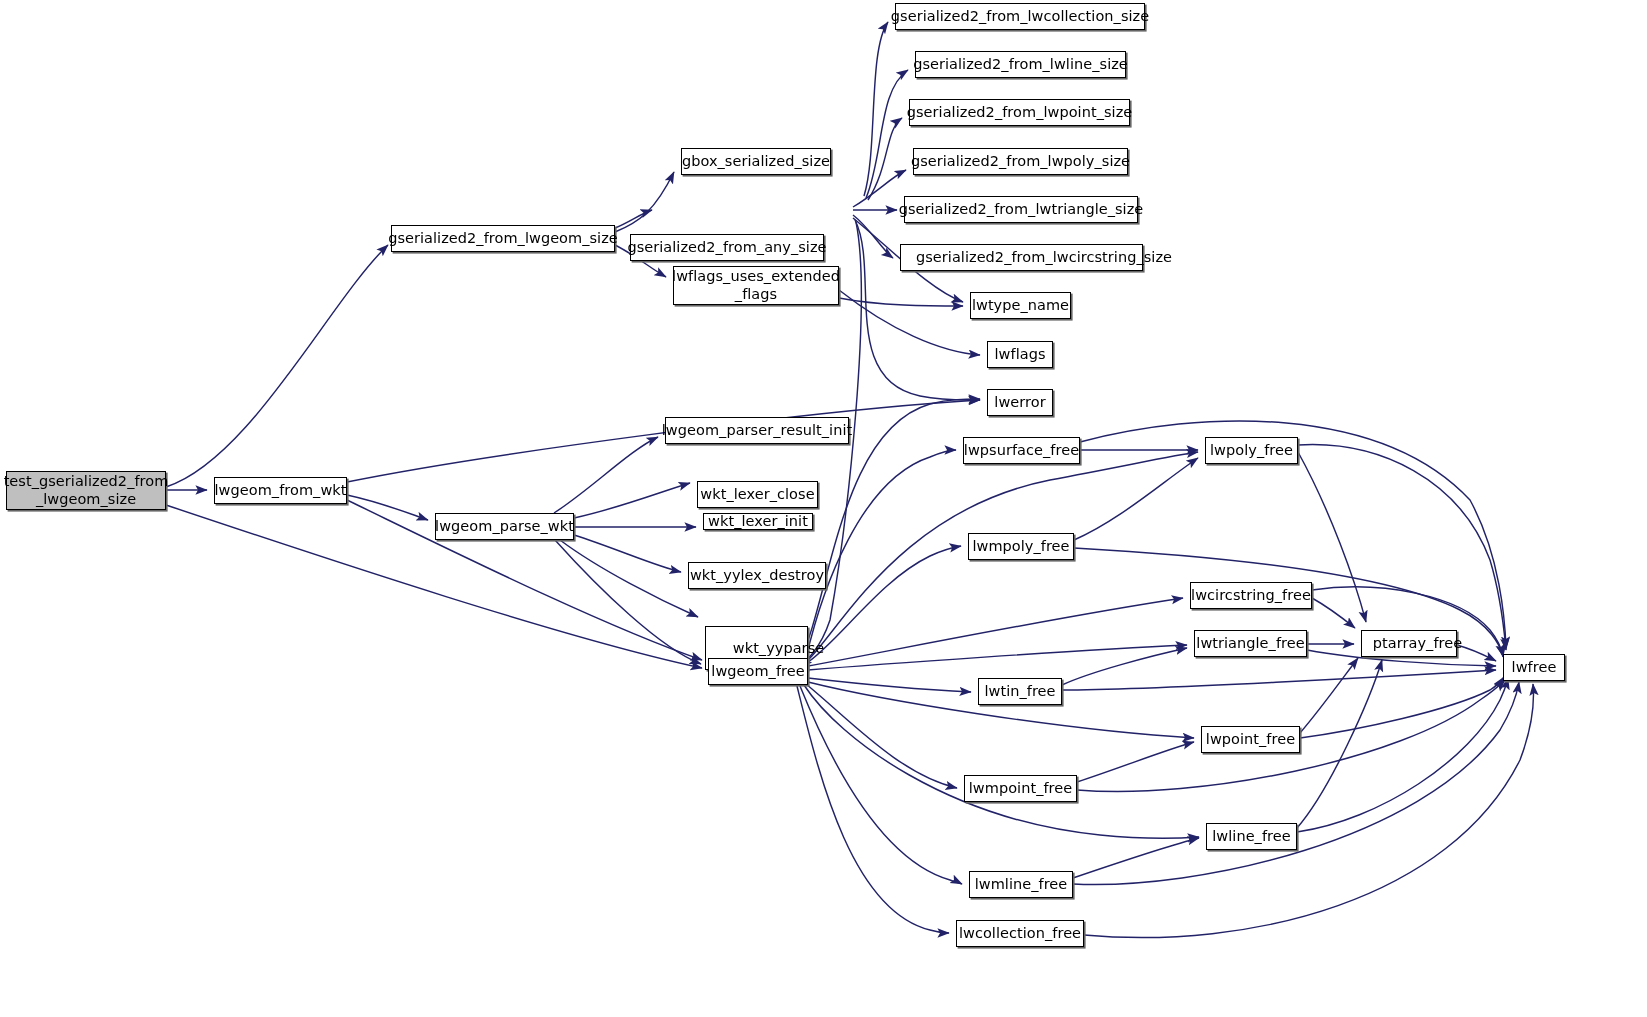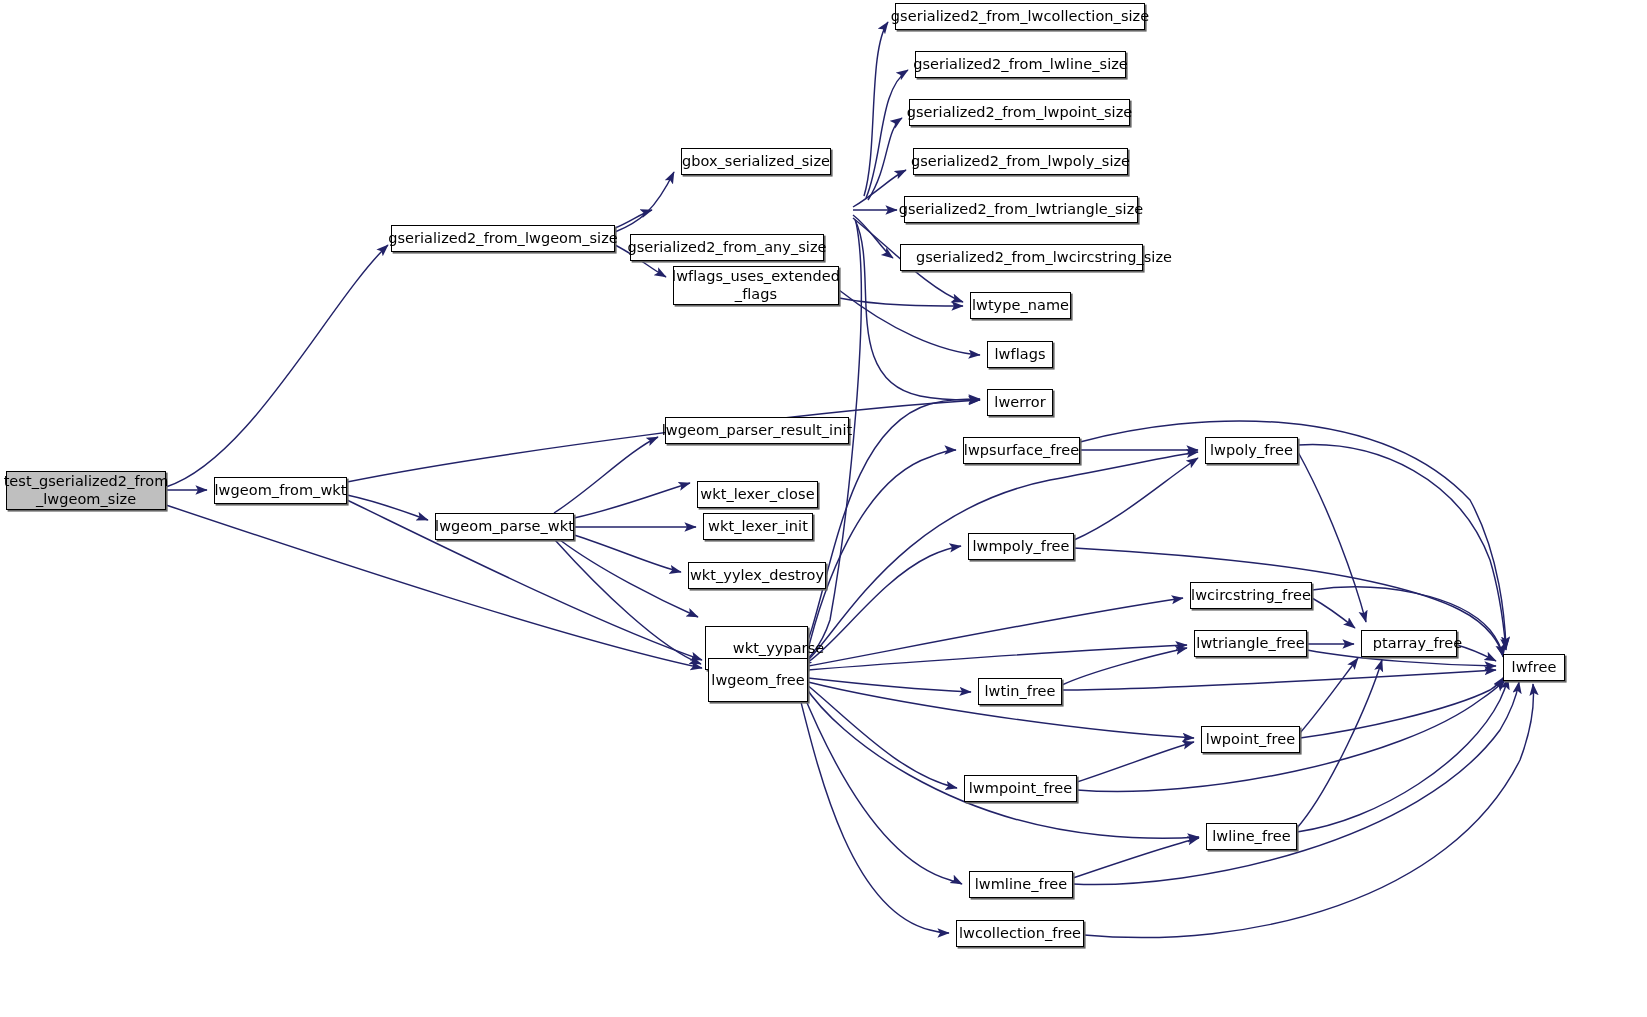--- a/index.html
+++ b/index.html
@@ -136,24 +136,24 @@
       <div class="node" style="left: 909px; top: 99px; width: 221px; height: 27px;">gserialized2_from_lwpoint_size</div>
       <div class="node" style="left: 913px; top: 148px; width: 215px; height: 27px;">gserialized2_from_lwpoly_size</div>
       <div class="node" style="left: 904px; top: 196px; width: 234px; height: 27px;">gserialized2_from_lwtriangle_size</div>
       <div class="node" style="left: 900px; top: 244px; width: 243px; height: 27px; padding-left: 45px;">gserialized2_from_lwcircstring_size</div>
       <div class="node" style="left: 970px; top: 292px; width: 101px; height: 27px;">lwtype_name</div>
       <div class="node" style="left: 987px; top: 341px; width: 66px; height: 27px;">lwflags</div>
       <div class="node" style="left: 987px; top: 389px; width: 66px; height: 27px;">lwerror</div>
       <div class="node" style="left: 665px; top: 417px; width: 184px; height: 27px;">lwgeom_parser_result_init</div>
       <div class="node" style="left: 697px; top: 465px; width: 121px; height: 27px; margin-top: 16px;">wkt_lexer_close</div>
       <div class="node" style="left: 435px; top: 513px; width: 139px; height: 27px;">lwgeom_parse_wkt</div>
-      <div class="node" style="left: 703px; top: 513px; width: 110px; height: 27px;">wkt_lexer_init</div>
+      <div class="node" style="left: 703px; top: 513px; width: 110px; height: 17px;">wkt_lexer_init</div>
       <div class="node" style="left: 688px; top: 562px; width: 138px; height: 27px;">wkt_yylex_destroy</div>
       <div class="node" style="left: 705px; top: 626px; width: 103px; height: 44px; padding-left: 44px;">wkt_yyparse</div>
-      <div class="node" style="left: 708px; top: 658px; width: 100px; height: 44px;">lwgeom_free</div>
+      <div class="node" style="left: 708px; top: 658px; width: 100px; height: 27px;">lwgeom_free</div>
       <div class="node" style="left: 963px; top: 437px; width: 117px; height: 27px;">lwpsurface_free</div>
       <div class="node" style="left: 1205px; top: 437px; width: 93px; height: 27px;">lwpoly_free</div>
       <div class="node" style="left: 968px; top: 533px; width: 106px; height: 27px;">lwmpoly_free</div>
       <div class="node" style="left: 1190px; top: 582px; width: 122px; height: 27px;">lwcircstring_free</div>
       <div class="node" style="left: 1194px; top: 630px; width: 113px; height: 27px;">lwtriangle_free</div>
       <div class="node" style="left: 1361px; top: 630px; width: 96px; height: 27px; padding-left: 17px;">ptarray_free</div>
       <div class="node" style="left: 1503px; top: 654px; width: 62px; height: 27px;">lwfree</div>
       <div class="node" style="left: 978px; top: 678px; width: 84px; height: 27px;">lwtin_free</div>
       <div class="node" style="left: 1201px; top: 726px; width: 99px; height: 27px;">lwpoint_free</div>
       <div class="node" style="left: 964px; top: 775px; width: 113px; height: 27px; text-align: right;">lwmpoint_free</div>

